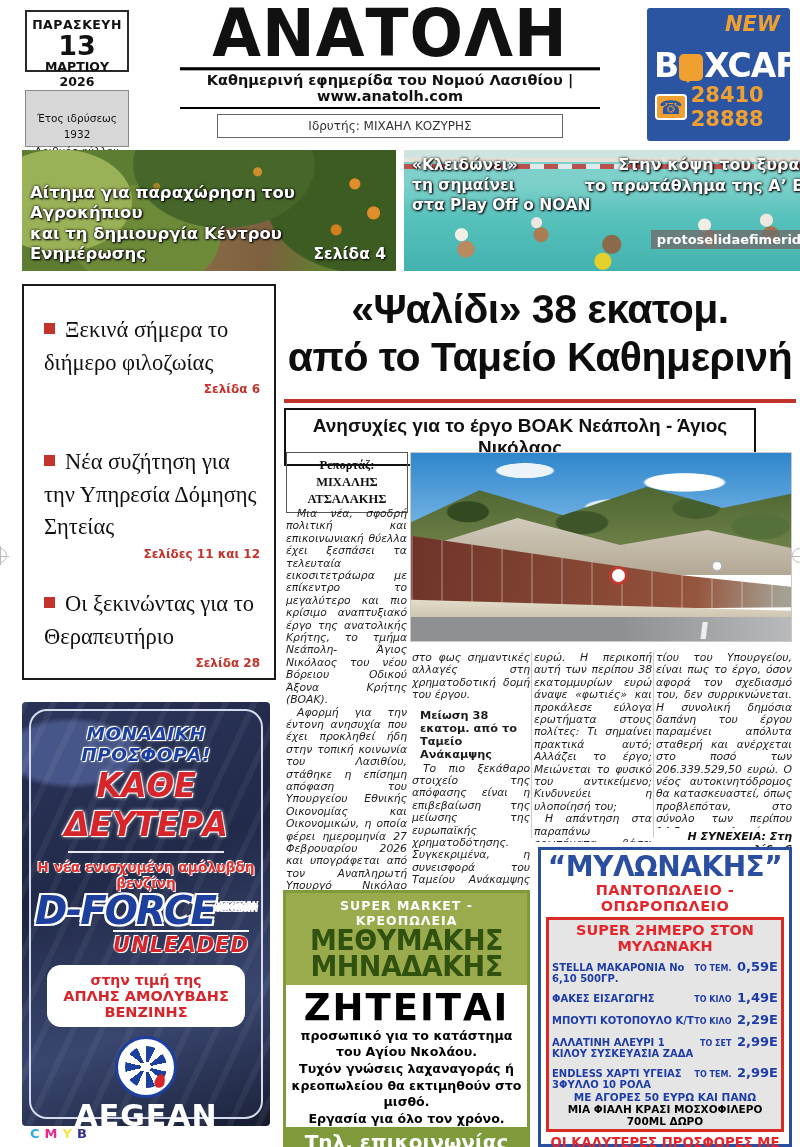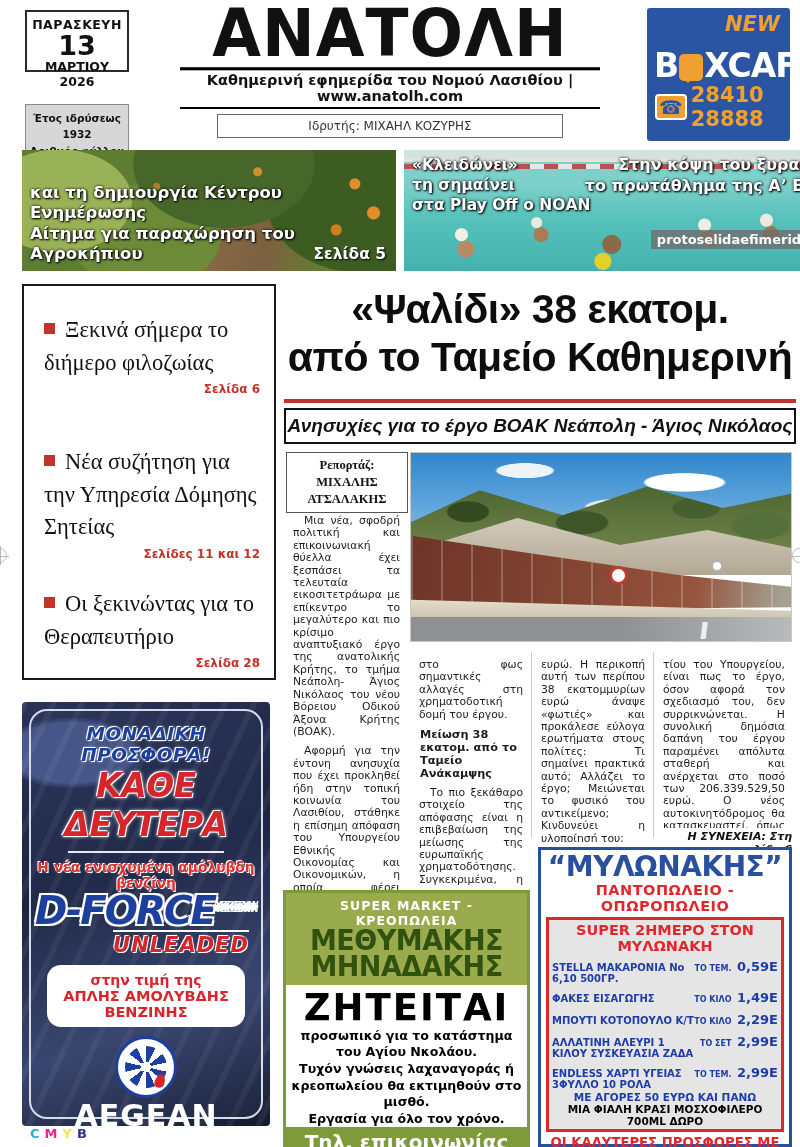--- a/index.html
+++ b/index.html
@@ -6,22 +6,22 @@
   .page{position:relative;width:800px;height:1147px;margin:0 auto;background:#fff;
         font-family:"DejaVu Sans",sans-serif;color:#111;overflow:hidden;}
   .abs{position:absolute;}
 
   
   .date-box{left:25px;top:10px;width:104px;height:62px;border:2px solid #2a2a2a;
             text-align:center;padding-top:5px;box-sizing:border-box;}
   .date-weekday{font-size:12.5px;font-weight:bold;letter-spacing:.5px;}
   .date-day{font-size:27px;font-weight:bold;line-height:1.0;}
   .date-my{font-size:12.5px;font-weight:bold;}
-  .info-box{left:25px;top:104px;width:104px;height:57px;background:#d7d7d7;border:1px solid #8a8a8a;
-            text-align:center;font-size:10.5px;font-weight:bold;padding-top:5px;box-sizing:border-box;line-height:1.55;}
+  .info-box{left:25px;top:90px;width:104px;height:57px;background:#d7d7d7;border:1px solid #8a8a8a;
+            text-align:center;font-size:10.5px;font-weight:normal;padding-top:19px;box-sizing:border-box;line-height:1.55;}
   .masthead-wrap{left:180px;top:2px;width:420px;text-align:center;}
   .masthead{font-size:63px;font-weight:900;line-height:1.02;letter-spacing:1px;
             transform:scaleY(1.04);border-bottom:3px solid #000;padding-bottom:0px;}
   .tagline{font-size:14.5px;font-weight:bold;padding:3px 0 3px 0;border-bottom:2px solid #000;}
   .founder-box{width:82%;margin:5px auto 0;border:1px solid #666;font-size:12px;padding:4px 0;color:#333;}
   .boxcafe{left:647px;top:8px;width:143px;height:133px;background:#2b55a3;border-radius:3px;
            color:#fff;overflow:hidden;}
   .bc-new{position:absolute;top:4px;right:10px;color:#f0a030;font-weight:900;font-style:italic;font-size:21px;}
   .bc-name{position:absolute;top:38px;left:7px;font-size:33px;font-weight:900;letter-spacing:-1px;display:flex;align-items:center;}
   .bc-box{display:inline-block;width:24px;height:27px;background:#f0a030;border-radius:5px;margin:0 1px;position:relative;top:2px;}
@@ -75,22 +75,22 @@
   .sb-item{position:absolute;left:20px;right:14px;font-family:"Liberation Serif","DejaVu Serif",serif;
            font-size:22.5px;line-height:1.45;color:#111;}
   .sb-bullet{display:inline-block;width:11px;height:11px;background:#c2342b;margin-right:10px;transform:translateY(-3px);}
   .sb-page{display:block;text-align:right;color:#c2342b;font-family:"DejaVu Sans",sans-serif;
            font-weight:bold;font-size:12px;margin-top:2px;}
 
   
   .headline{left:284px;top:286px;width:512px;text-align:center;font-weight:900;
             font-family:Liberation Sans, sans-serif;font-size:41px;line-height:1.17;letter-spacing:-.5px;color:#0d0d0d;}
   .redrule{left:284px;top:399px;width:512px;height:4px;background:#c2342b;}
-  .subhead{left:284px;top:408px;width:512px;border:2px solid #111;box-sizing:border-box;
-           text-align:center;font-weight:900;font-size:19px;padding:5px 0;font-family:"Liberation Sans",sans-serif;font-style:italic;}
+  .subhead{left:284px;top:408px;width:472px;border:2px solid #111;box-sizing:border-box;
+           text-align:center;font-weight:900;font-size:19px;padding:5px 0;font-family:"Liberation Sans",sans-serif;}
 
   
   .byline{left:286px;top:452px;width:122px;border:1px solid #555;box-sizing:border-box;text-align:center;
           font-family:"Liberation Serif",serif;font-weight:bold;font-size:12.5px;padding:4px 1px;line-height:1.35;}
   .photo{left:410px;top:452px;width:382px;height:190px;overflow:hidden;border:1px solid #c9c9c9;box-sizing:border-box;}
   .ph-sky{position:absolute;inset:0;height:52%;
      background:
        radial-gradient(ellipse 70px 16px at 72% 30%, #fff 0 55%, transparent 60%),
        radial-gradient(ellipse 50px 13px at 30% 18%, rgba(255,255,255,.9) 0 55%, transparent 60%),
        radial-gradient(ellipse 60px 14px at 55% 55%, rgba(255,255,255,.8) 0 55%, transparent 60%),
@@ -114,21 +114,21 @@
   .ph-barrier{position:absolute;left:0;bottom:10%;width:100%;height:16%;
      background:linear-gradient(180deg,#ece6d6,#c9c0aa);
      clip-path:polygon(0 25%,100% 62%,100% 100%,0 100%);}
   .ph-road{position:absolute;left:0;bottom:0;width:100%;height:13%;
      background:linear-gradient(86deg,#8f9092 55%,#a6a7a9 80%,#b9babc 100%);}
   .ph-roadline{position:absolute;right:6%;bottom:1%;width:34%;height:9%;
      background:linear-gradient(97deg,transparent 48%,#eee 49% 52%,transparent 53%);}
   .ph-sign{position:absolute;left:52%;top:60%;width:13px;height:13px;border-radius:50%;background:#fff;border:3px solid #c23a30;}
   .ph-sign2{position:absolute;left:79%;top:57%;width:8px;height:8px;border-radius:50%;background:#fff;border:2px solid #b0b0b0;}
   .col{font-size:10.8px;line-height:12.4px;text-align:justify;color:#1c1c1c;overflow:hidden;}
-  .col p{margin:7px;text-indent:11px;}
+  .col p{margin:0;text-indent:11px;font-style:italic;}
   .col p.noind{text-indent:0;}
   .col .chead{font-weight:bold;font-size:11.3px;margin:7px 0 2px 8px;text-align:left;line-height:13px;}
   .c1{left:286px;top:508px;width:121px;height:382px;}
   .c2{left:412px;top:652px;width:118px;height:234px;}
   .c3{left:534px;top:652px;width:118px;height:190px;}
   .c4{left:656px;top:652px;width:136px;height:176px;}
   .cont{left:656px;top:830px;width:136px;text-align:right;font-weight:bold;font-style:italic;font-size:11px;}
   .vrule{width:1px;background:#ccc;}
 
   
@@ -230,24 +230,24 @@
         <span>XCAFE</span>
       </div>
     <div class="bc-phone">
         <span class="bc-phoneicon">☎</span>
         <span>28410 28888</span>
       </div>
   </div>
 
   <div class="abs teaser teaser-left">
     <div class="t-caption">
+      <div>Αίτημα για παραχώρηση του Αγροκήπιου</div>
       <div>και τη δημιουργία Κέντρου Ενημέρωσης</div>
-      <div>Αίτημα για παραχώρηση του Αγροκήπιου</div>
-    </div>
-    <div class="t-page">Σελίδα 5</div>
+    </div>
+    <div class="t-page">Σελίδα 4</div>
   </div>
   <div class="abs teaser teaser-right">
     <div class="lane"></div>
     <div class="tr-left">
       <div>«Κλειδώνει»</div>
       <div>τη σημαίνει</div>
       <div>στα Play Off ο ΝΟΑΝ</div>
     </div>
     <div class="tr-right">
       <div>Στην κόψη του ξυραφιού</div>

